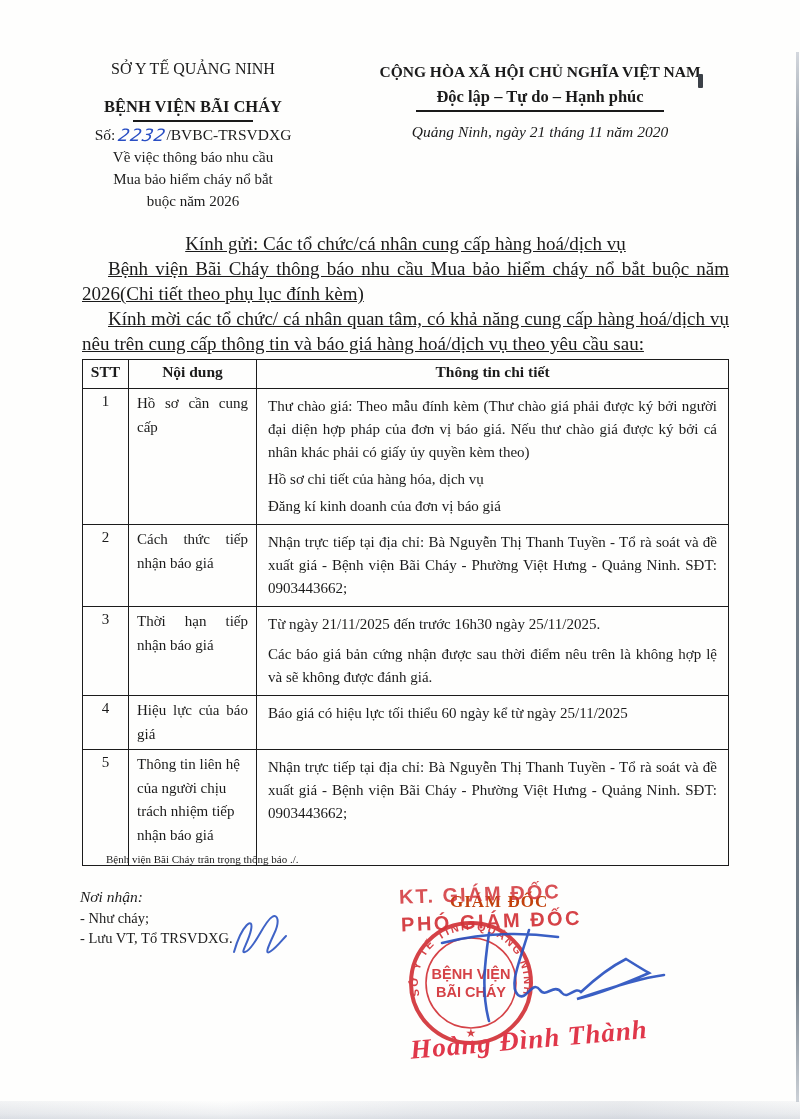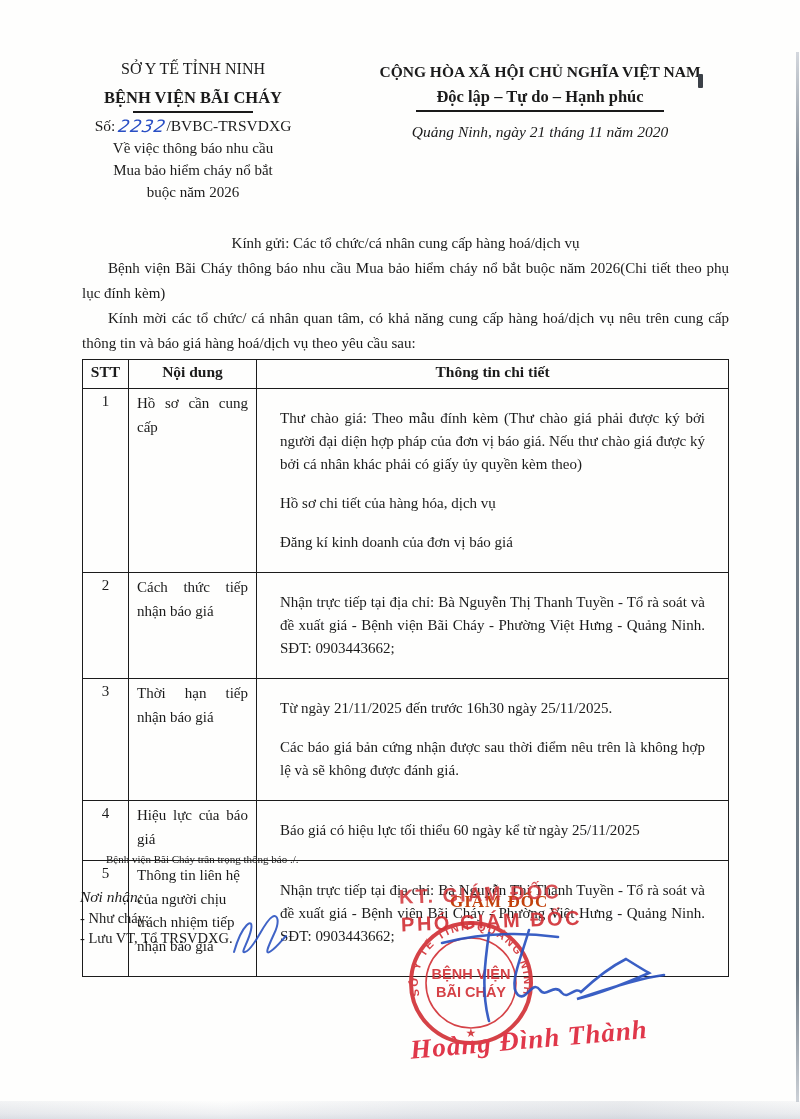--- a/index.html
+++ b/index.html
@@ -8,52 +8,52 @@
     width:800px;height:1119px;
     margin:0 auto;
     background:#fefefd;
     font-family:"Liberation Serif", serif;
     color:#1b1b1b;
     overflow:hidden;
   }
   
   .hdr-left{position:absolute;left:68px;top:58px;width:250px;text-align:center;line-height:21px;}
   .hdr-left .parent{font-size:16px;}
-  .hdr-left .org{font-size:16.5px;font-weight:bold;margin-top:8px;}
+  .hdr-left .org{font-size:16.5px;font-weight:bold;margin-top:17px;}
   .rule{height:2px;background:#1a1a1a;}
   .hdr-left .rule{width:120px;margin:3px auto 2px;}
   .numline{font-size:15.5px;white-space:nowrap;}
   .hand-num{
     font-family:"DejaVu Sans", sans-serif;
     font-style:italic;color:#2a4fc4;font-size:17px;
     display:inline-block;transform:skewX(-12deg) translateY(1px);
     letter-spacing:1px;
   }
   .subject{font-size:15px;line-height:20px;margin-top:2px;}
   .hdr-right{position:absolute;left:338px;top:62px;width:404px;text-align:center;}
   .hdr-right .country{font-size:15.5px;font-weight:bold;line-height:20px;}
   .hdr-right .motto{font-size:16.5px;font-weight:bold;margin-top:4px;line-height:21px;}
   .hdr-right .rule{width:248px;margin:3px auto 0;}
   .hdr-right .pdate{font-style:italic;font-size:15.5px;margin-top:11px;}
   
-  .body-text{position:absolute;left:82px;top:231px;width:647px;font-size:15px;line-height:25px;}
+  .body-text{position:absolute;left:82px;top:231px;width:647px;font-size:19px;line-height:25px;text-decoration:underline;}
   .body-text p{margin:0;}
   .salute{text-align:center;}
   .para{text-align:justify;text-indent:26px;}
   
   .tbl-wrap{position:absolute;left:82px;top:359px;width:646px;}
   table{border-collapse:collapse;width:646px;table-layout:fixed;font-size:15px;}
   th,td{border:1.6px solid #1c1c1c;vertical-align:top;}
   th{font-size:15.5px;font-weight:bold;text-align:center;padding:3px 2px;height:22px;}
   td{padding:2px 7px;}
   td.c-no{text-align:center;padding-top:4px;}
   td.c-label{line-height:23.5px;padding:3px 8px;}
   td.c-label.just{text-align:justify;}
   td.c-detail{line-height:23px;text-align:justify;}
-  td.c-detail .dpara{margin:16px;}
+  td.c-detail .dpara{margin:4px;}
   td.c-detail .gap{margin-top:7px;}
   tr.r1{height:110px;} tr.r2{height:74px;} tr.r3{height:85px;} tr.r4{height:50px;} tr.r5{height:116px;}
   
   .closing{position:absolute;left:82px;top:842px;width:640px;font-size:11px;text-indent:24px;}
   .recips{position:absolute;left:80px;top:886px;font-size:14.5px;line-height:20px;}
   .recips .rtitle{font-weight:normal;font-style:italic;font-size:15.5px;line-height:22px;}
   
   .sig-black{position:absolute;left:450px;top:892px;font-size:17px;font-weight:bold;letter-spacing:1px;color:#c2410c;}
   .stamp-line{
     position:absolute;font-family:"Liberation Sans", sans-serif;
@@ -81,21 +81,21 @@
       linear-gradient(180deg, rgba(255,255,255,0) 0%, rgba(150,160,180,0.14) 70%, rgba(130,142,165,0.22) 100%),
       linear-gradient(90deg, rgba(140,150,170,.10), rgba(220,224,232,.02) 28%, rgba(150,160,180,.12) 52%, rgba(132,142,162,.16) 78%, rgba(170,178,192,.08));
   }
 </style>
 </head>
 <body>
 
 <div class="page">
 
   <div class="hdr-left">
-    <div class="parent">SỞ Y TẾ TỈNH NINH</div>
+    <div class="parent">SỞ Y TẾ QUẢNG NINH</div>
     <div class="org">BỆNH VIỆN BÃI CHÁY</div>
     <div class="rule"></div>
     <div class="numline"><span>Số:</span> <span class="hand-num">2232</span><span>/BVBC-TRSVDXG</span></div>
     <div class="subject">Về việc thông báo nhu cầu</div>
     <div class="subject">Mua bảo hiểm cháy nổ bắt</div>
     <div class="subject">buộc năm 2026</div>
   </div>
 
   <div class="hdr-right">
     <div class="country">CỘNG HÒA XÃ HỘI CHỦ NGHĨA VIỆT NAM</div>

